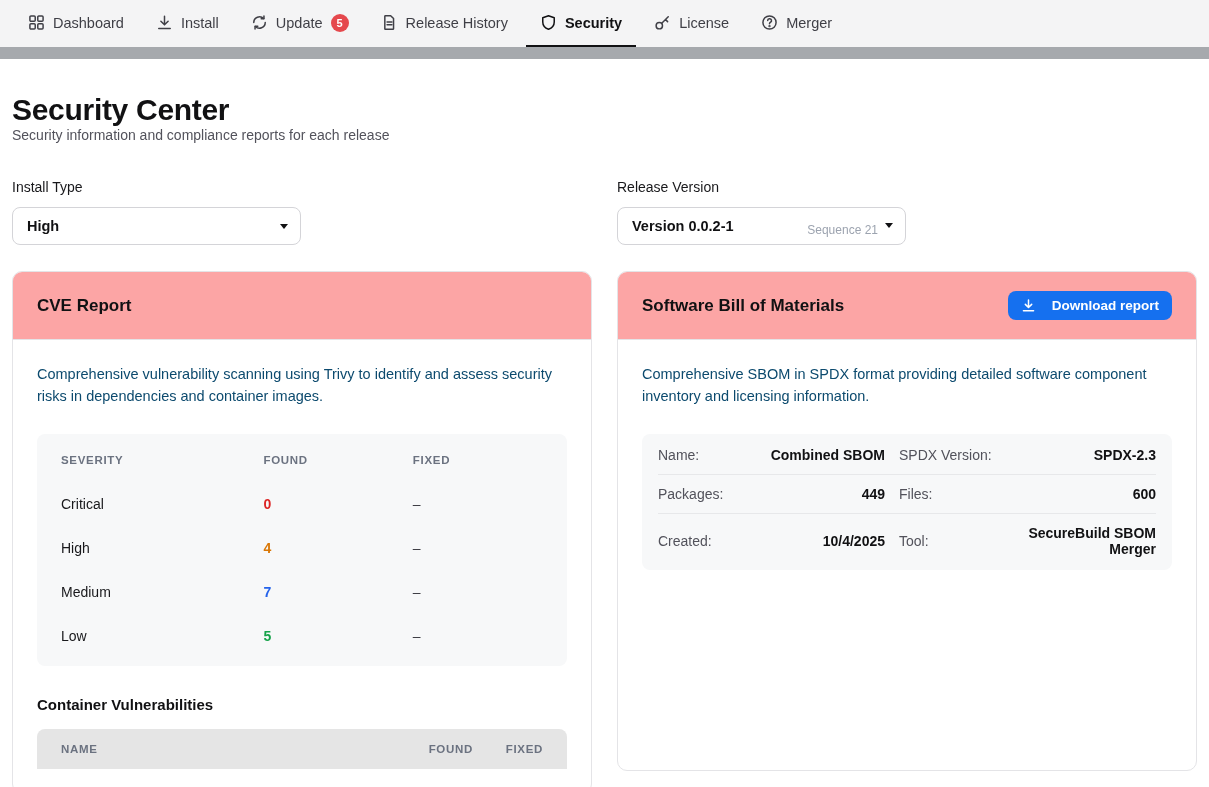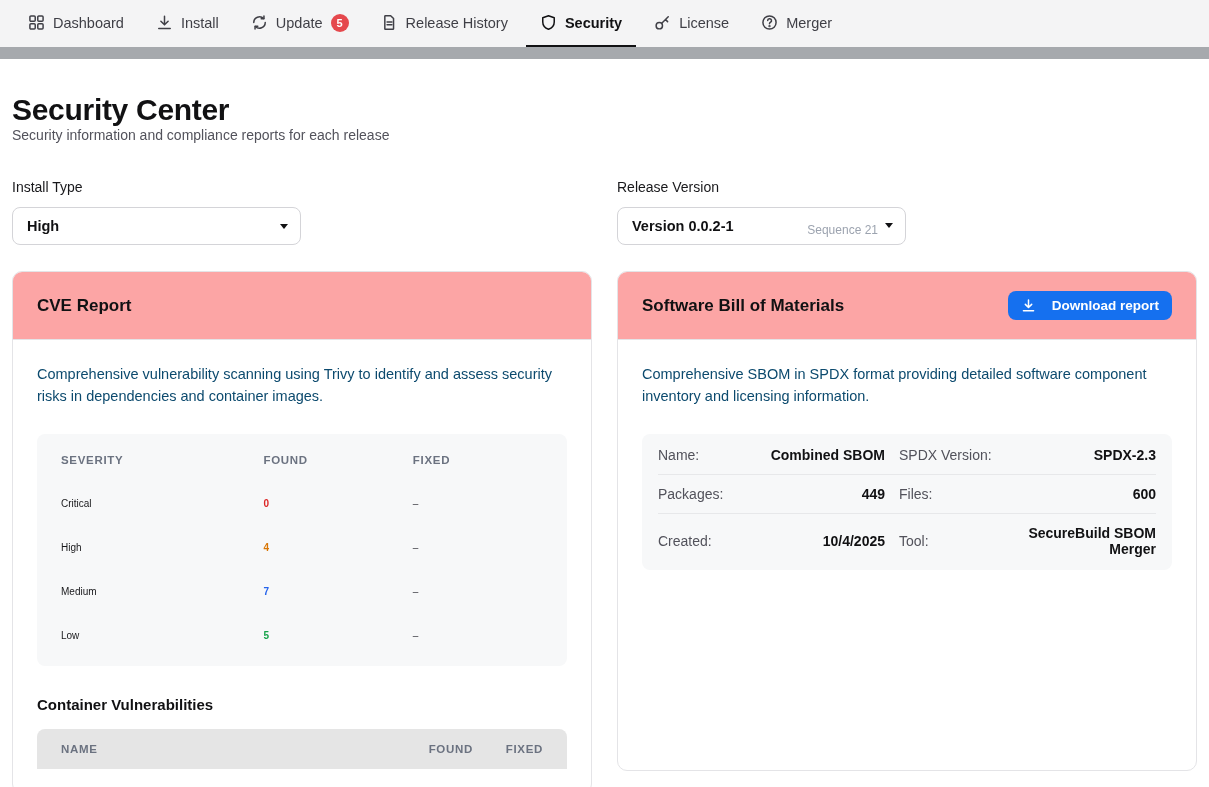--- a/index.html
+++ b/index.html
@@ -138,21 +138,21 @@
     padding: 0 24px;
     align-items: center;
   }
   .sev-head { height: 44px; }
   .sev-head span {
     font-size: 11.5px;
     font-weight: 700;
     letter-spacing: 0.06em;
     color: #6b7280;
   }
-  .sev-row { height: 44px; font-size: 10px; color: #18181b; }
+  .sev-row { height: 44px; font-size: 14px; color: #18181b; }
   .sev-row .found { font-weight: 600; }
   .sev-row .fixed { color: #3f3f46; }
 
   .section-subtitle { margin-top: 30px; font-size: 15px; font-weight: 700; color: #111113; }
 
   .cv-table { margin-top: 16px; background: #e5e5e5; border-radius: 8px 8px 0 0; }
   .cv-head {
     display: grid;
     grid-template-columns: 1fr 80px 70px;
     padding: 14px 24px;

